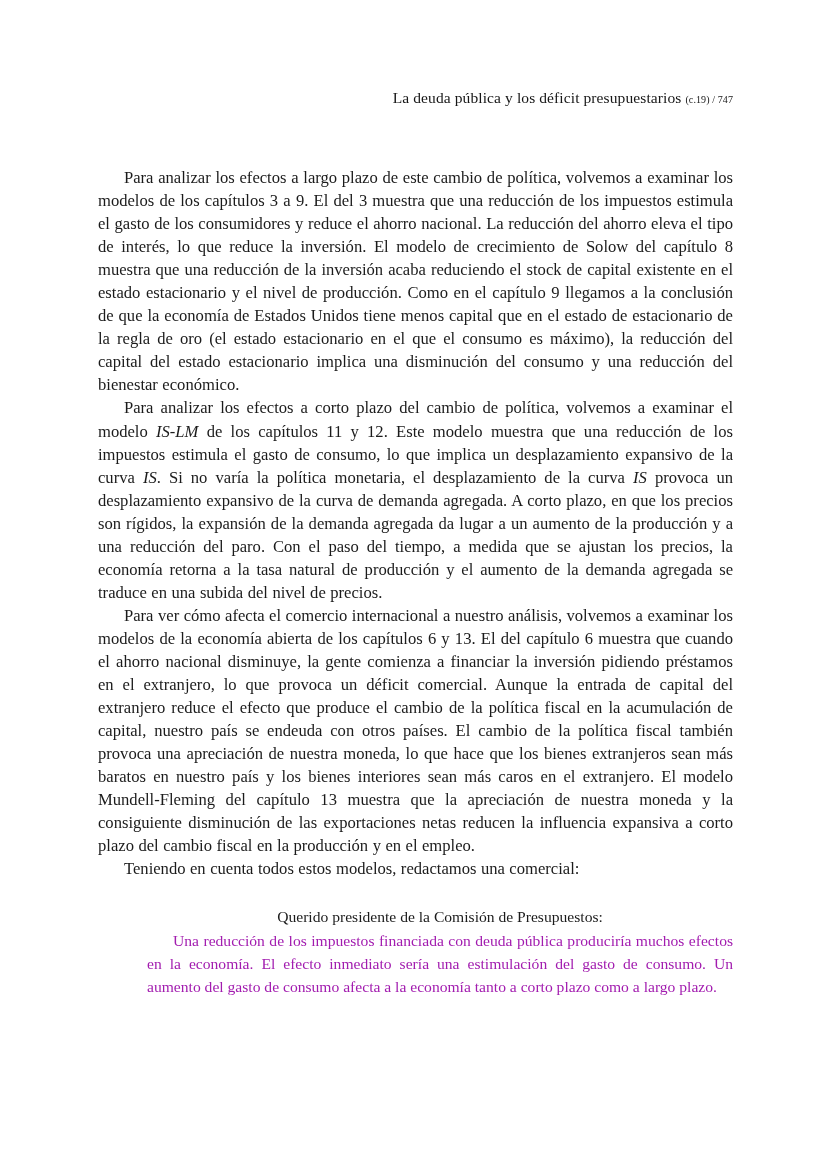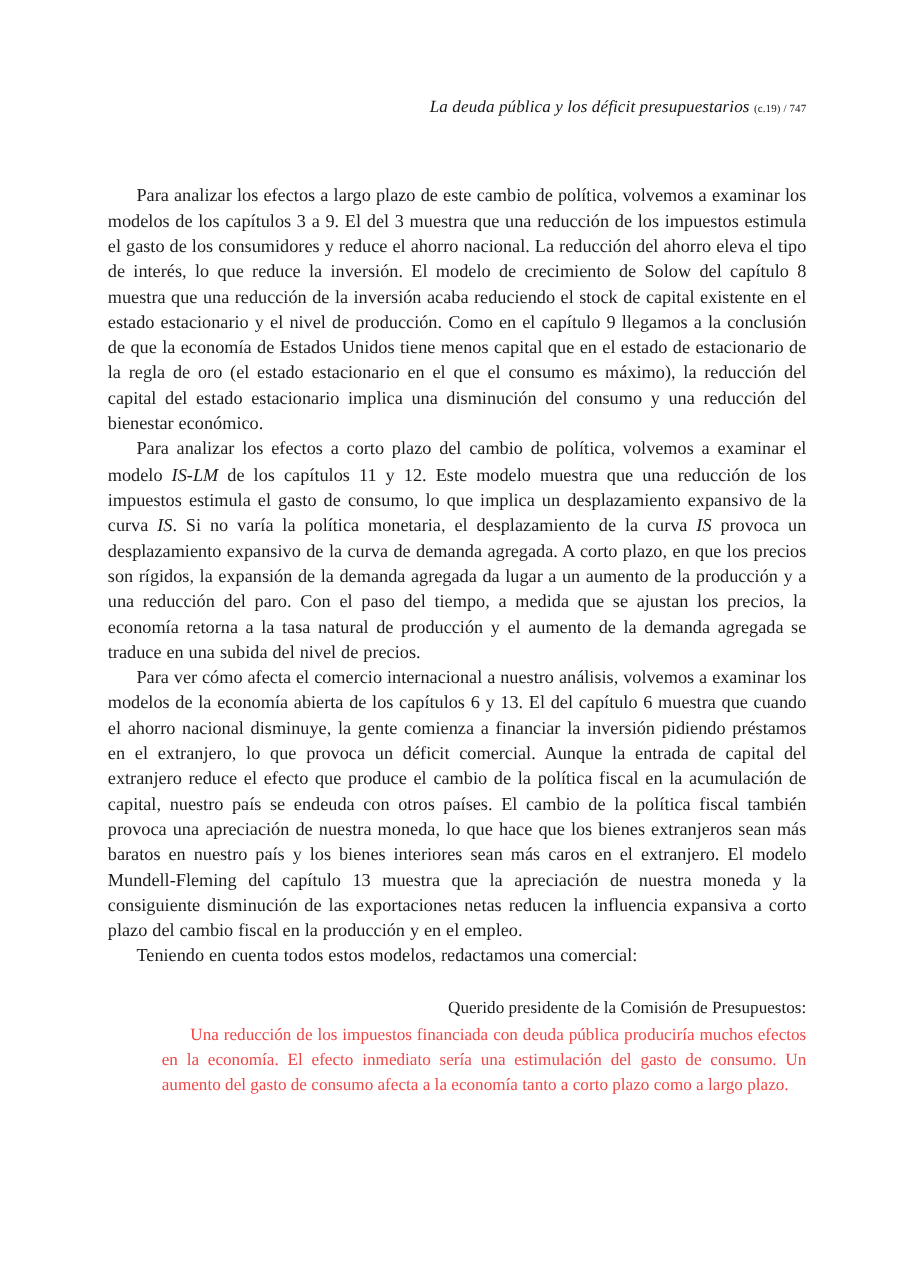--- a/index.html
+++ b/index.html
@@ -32,21 +32,20 @@
     left: 98px;
     width: 635px;
     text-align: right;
     font-size: 15.5px;
     line-height: 20px;
     color: #161616;
     white-space: nowrap;
     letter-spacing: 0.1px;
   }
   .running-head .rh-title {
-    font-style: italic;
     font-size: 15.5px;
   }
   .running-head .rh-ref {
     font-style: normal;
     font-size: 10px;
   }
 
   
   .text-block {
     position: absolute;
@@ -79,31 +78,31 @@
     padding: 0;
     position: relative;
     margin-top: 25px;
     margin-left: 49px;
     width: 586px;
   }
   .blockquote .salutation {
     margin: 0;
     font-size: 15.6px;
     line-height: 23.05px;
-    text-align: right;
+    text-align: center;
     text-indent: 0;
     color: #1b1b1b;
   }
   .blockquote .letter-body {
     margin: 0;
     font-size: 15.6px;
     line-height: 23.05px;
     text-align: justify;
     text-indent: 26px;
-    color: #ef4444;
+    color: #a21caf;
   }
 </style>
 </head>
 <body>
 
 <div class="page">
 
   <div class="running-head">
     <span class="rh-title">La deuda pública y los déficit presupuestarios</span>
     <span class="rh-ref">(c.19) / 747</span>

